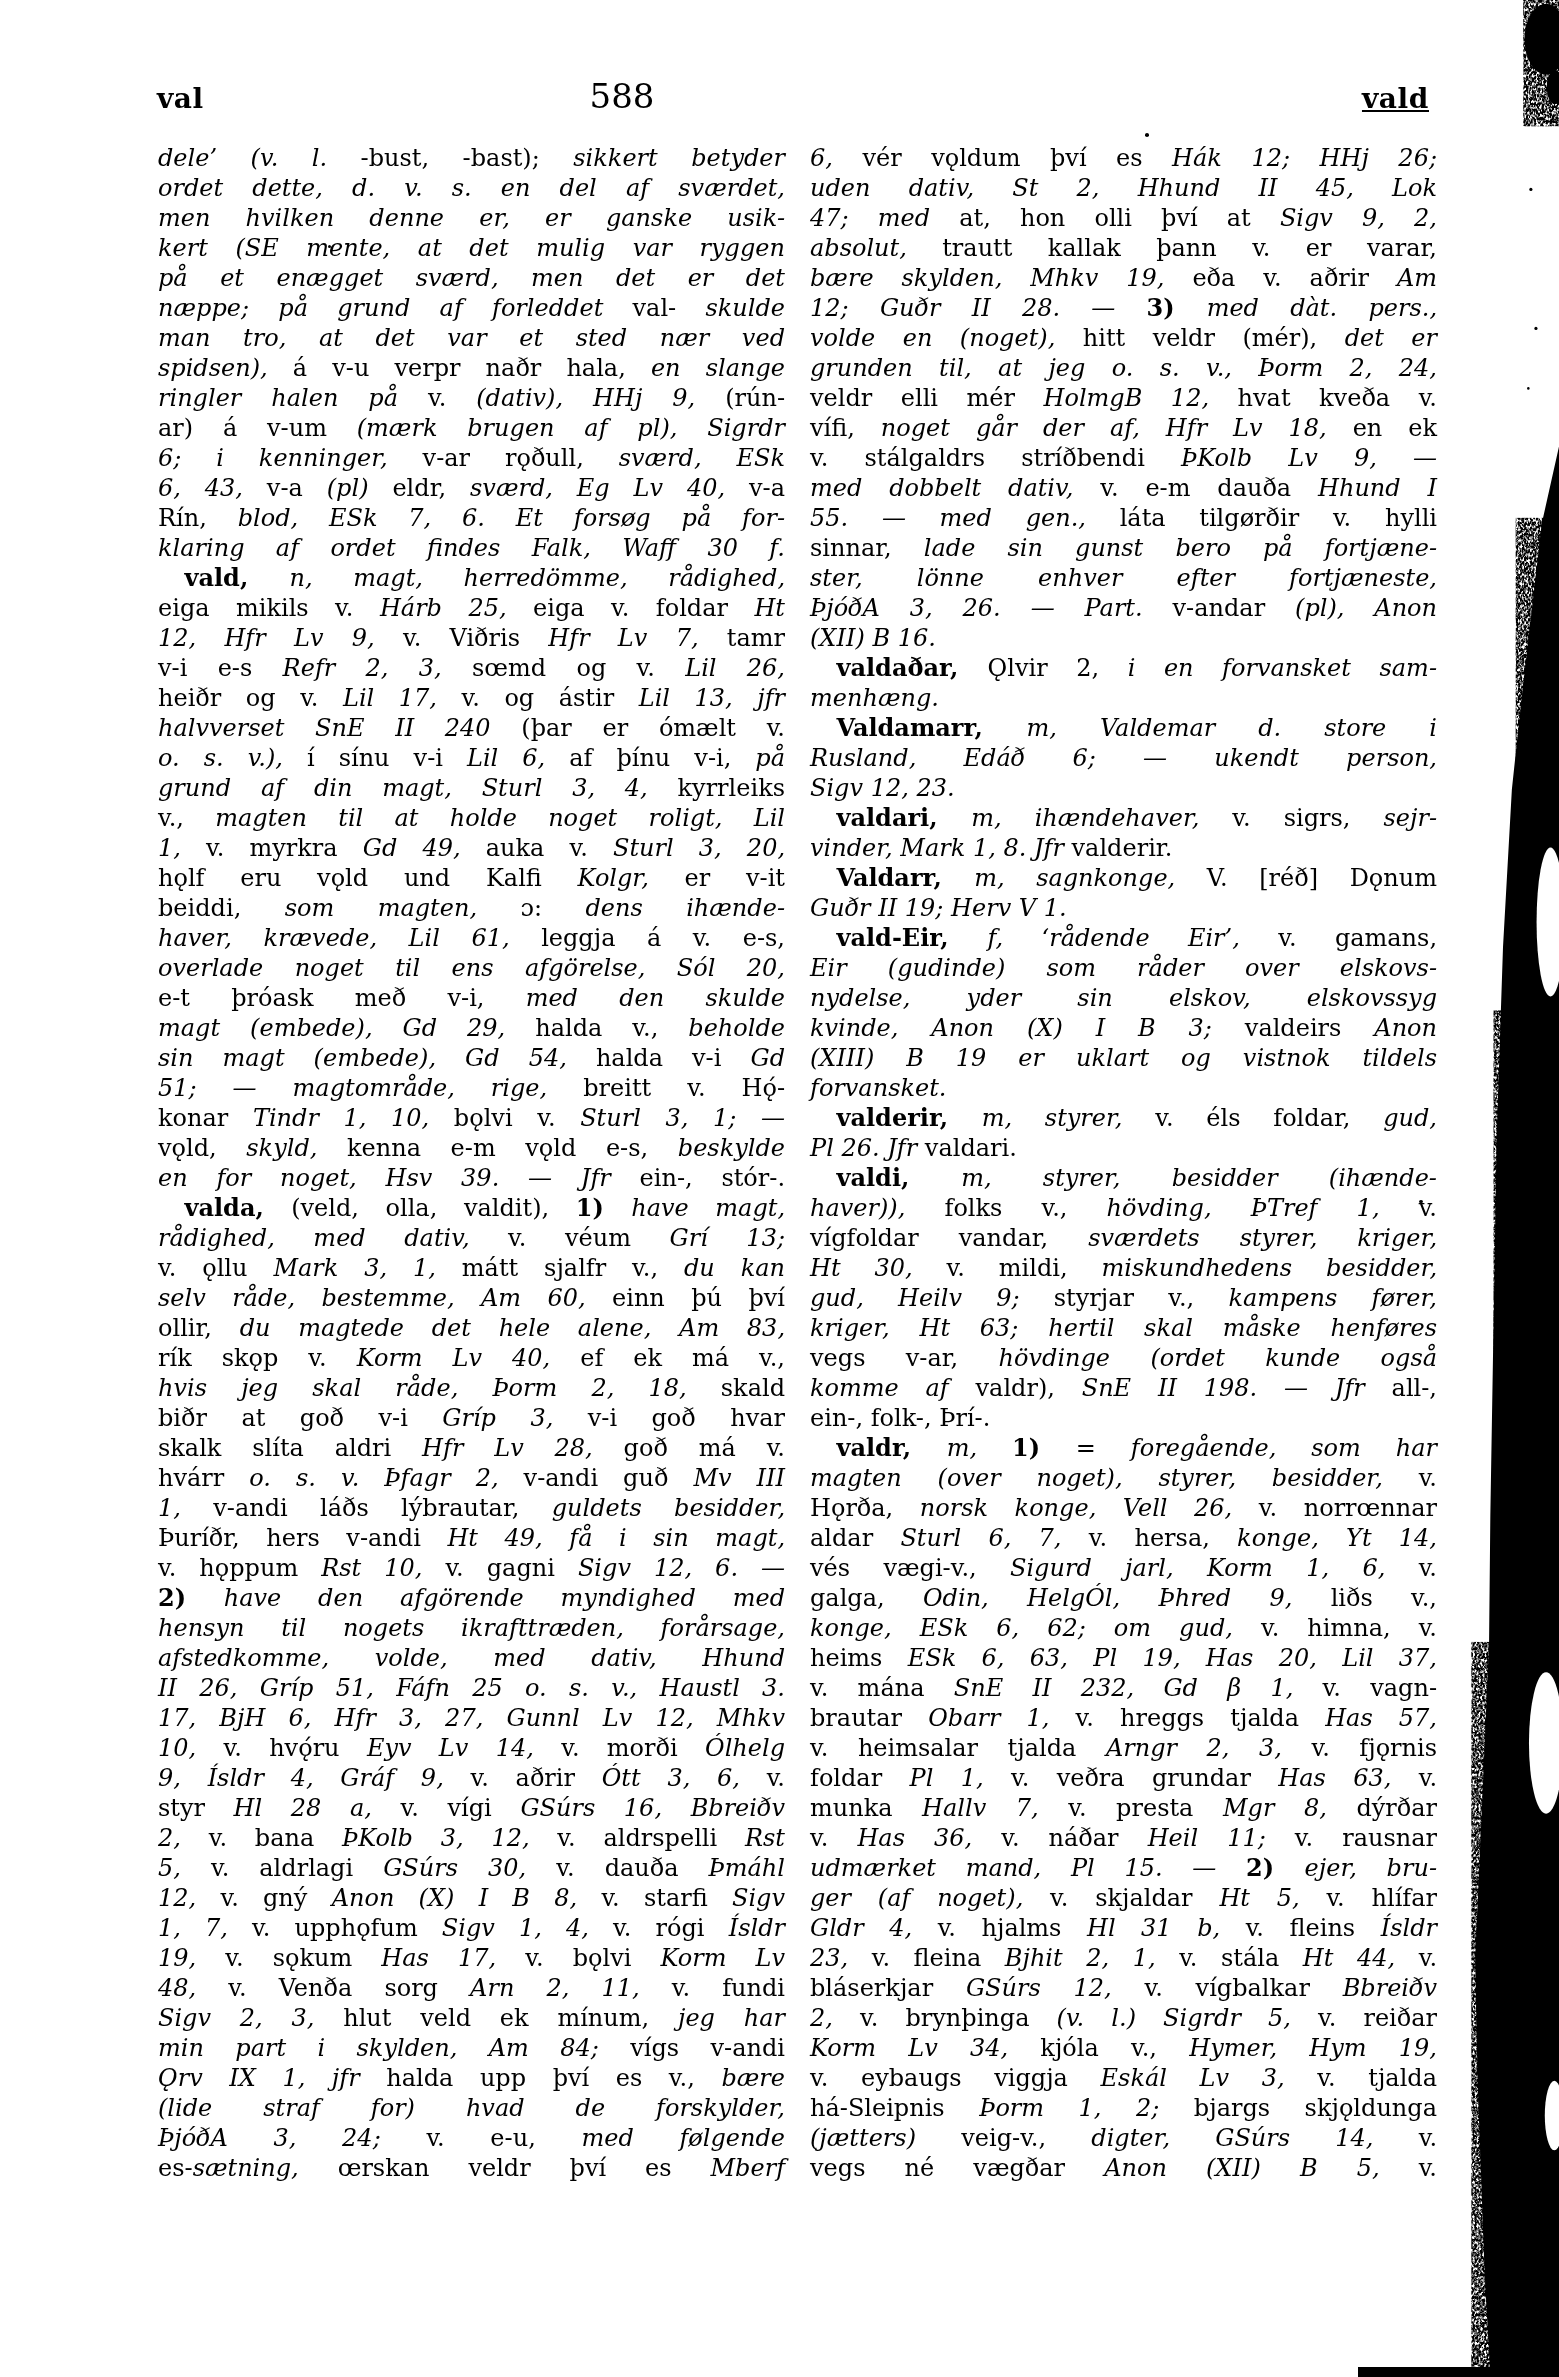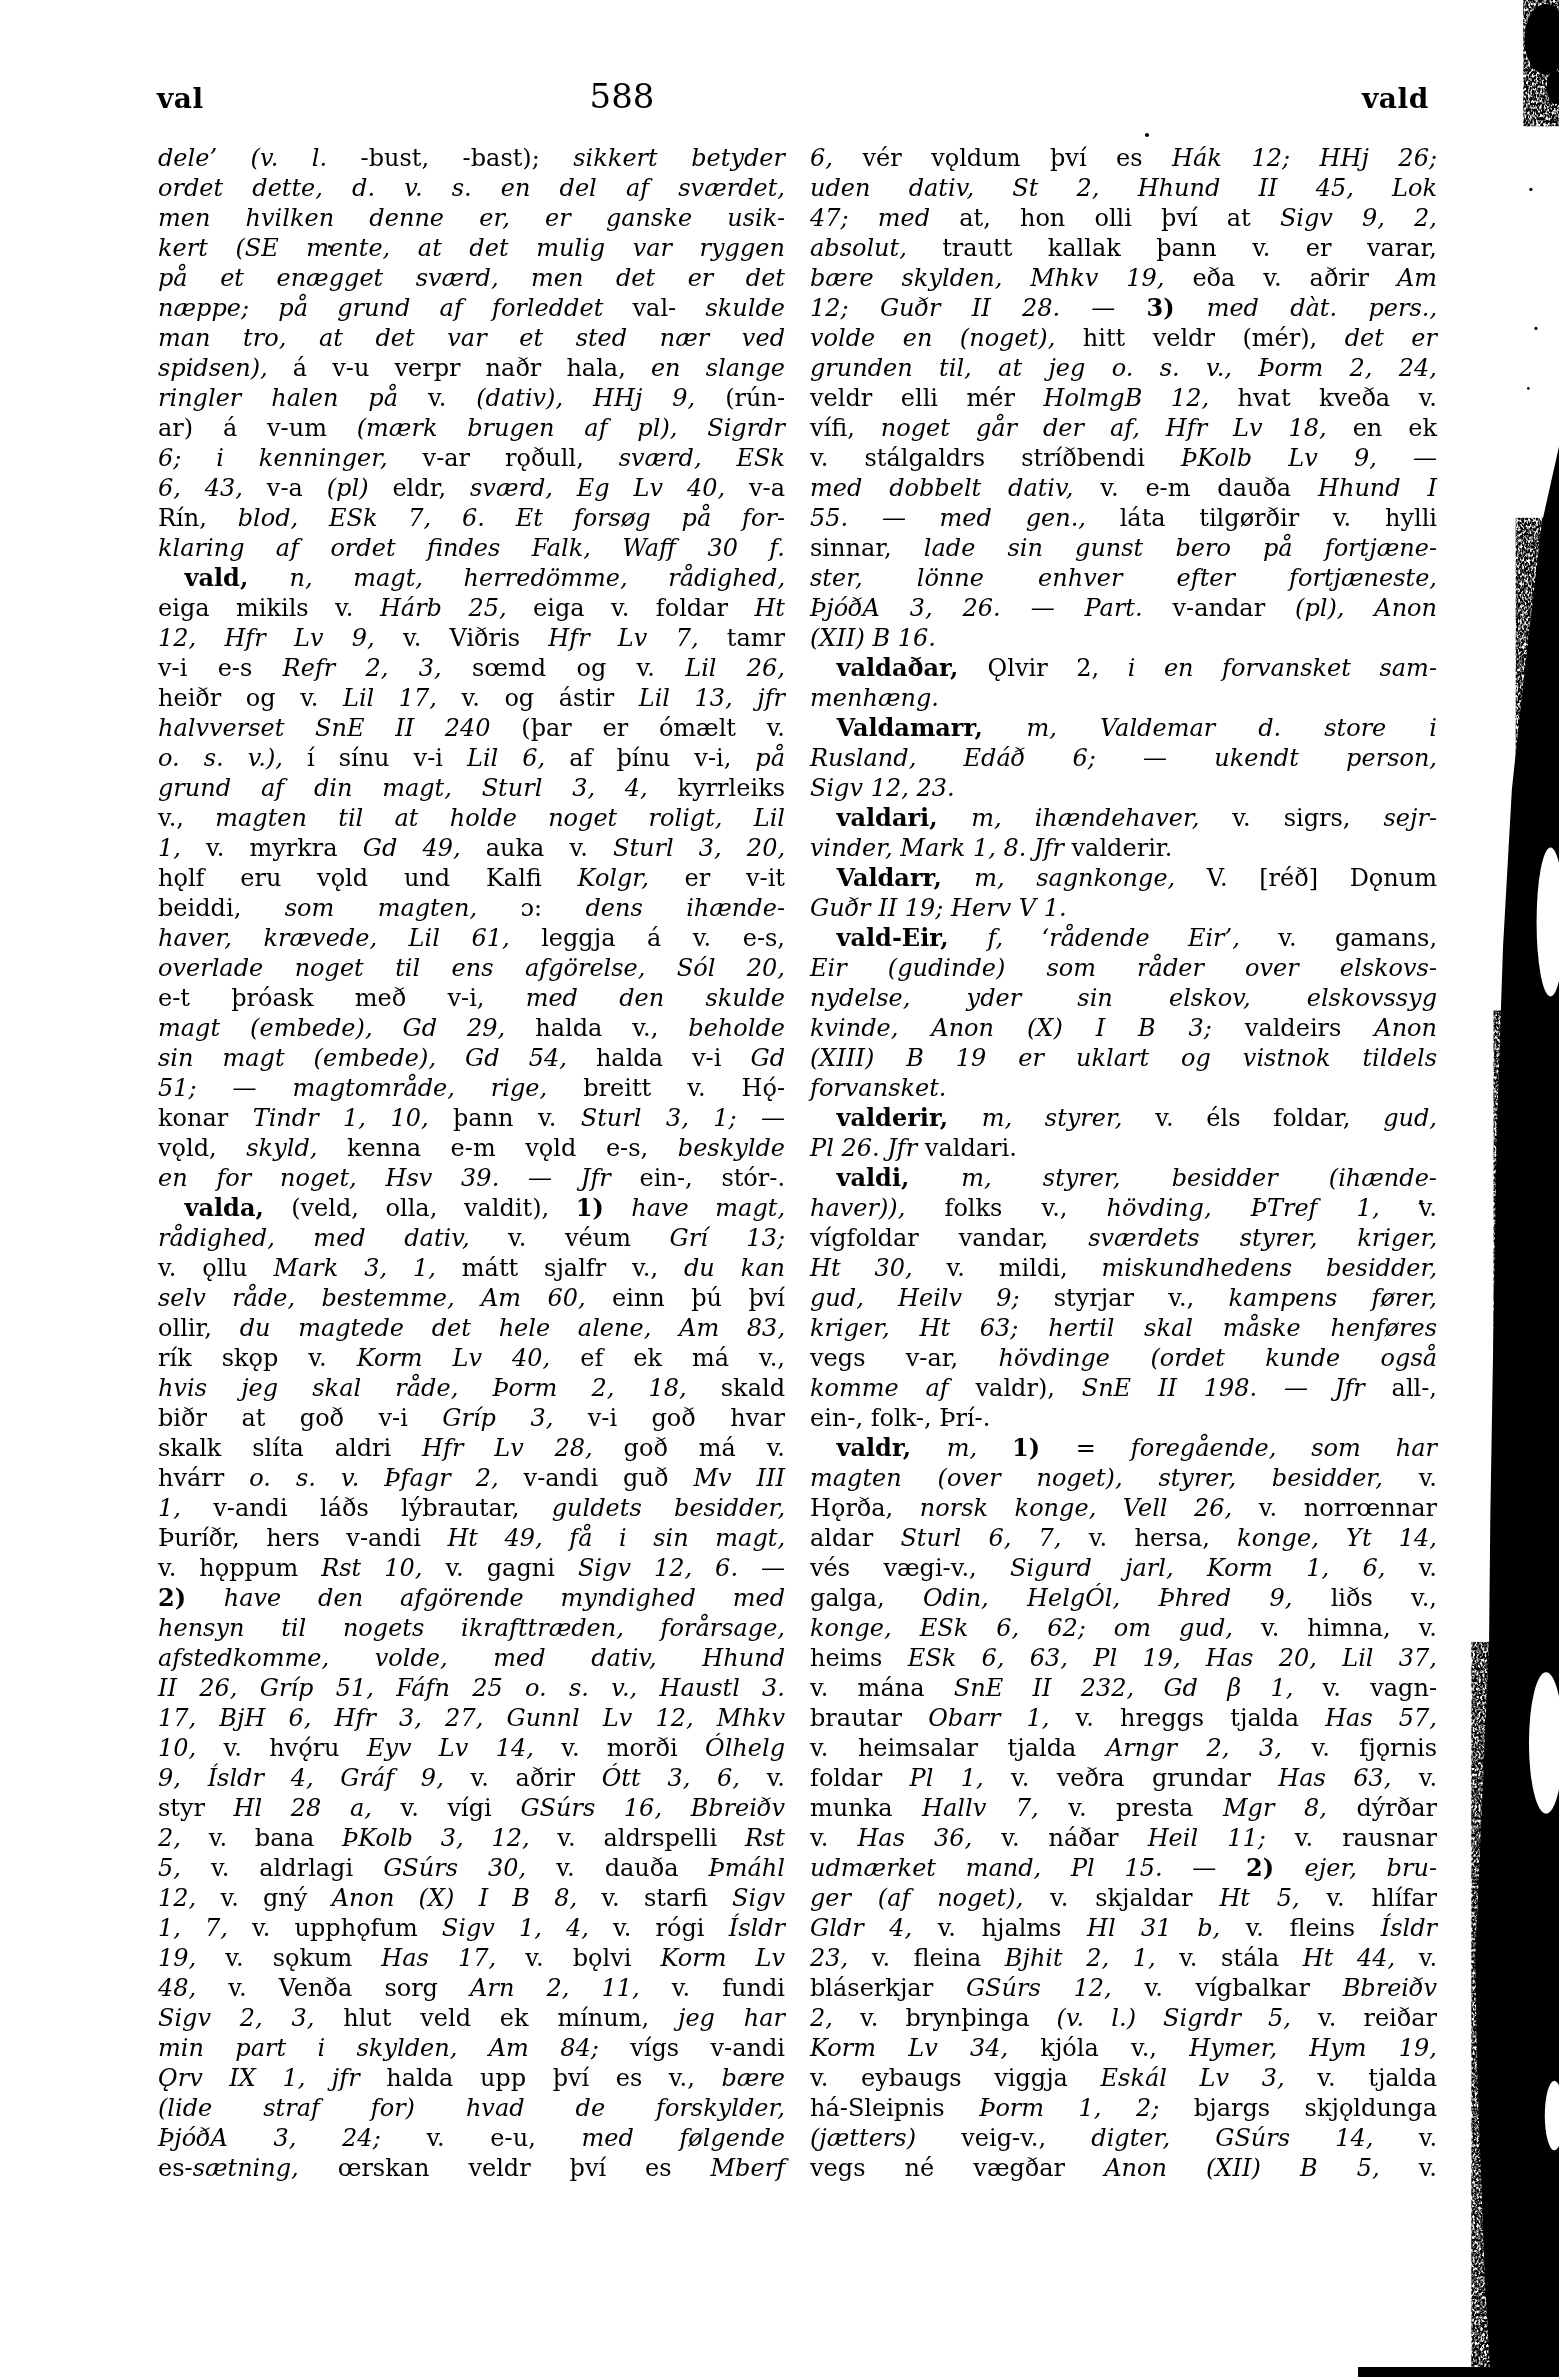--- a/index.html
+++ b/index.html
@@ -1,20 +1,20 @@
 <!DOCTYPE html>
 <html style="font-size:10px"><head>
 <meta charset="utf-8">
 <style>
   html,body{margin:0;padding:0;background:#fff;}
   .page{position:relative;width:1560px;height:2377px;background:#ffffff;
         font-family:"DejaVu Serif",serif;color:#000;overflow:hidden;}
   .hdr-word{position:absolute;top:82px;font-size:28px;font-weight:bold;letter-spacing:0.6px;}
   .hdr-left{left:157px;}
-  .hdr-right{right:131px;}
+  .hdr-right{right:131px;text-decoration:underline;}
   .hdr-num{position:absolute;top:76px;left:0;width:1244px;text-align:center;font-size:34px;}
   .col{position:absolute;top:143px;width:627px;font-size:24px;line-height:30px;}
   .col-left{left:158px;}
   .col-right{left:810px;}
   .line{text-align:justify;text-align-last:justify;white-space:normal;}
   .line.end{text-align-last:left;}
   .line.ind{text-indent:26.5px;}
   .seg-i{font-style:italic;}
   .seg-b{font-weight:bold;}
   .seg-r{font-style:normal;font-weight:normal;}
@@ -57,21 +57,21 @@
       <div class="line"><span class="seg-r">v., </span><span class="seg-i">magten til at holde noget roligt, Lil</span></div>
       <div class="line"><span class="seg-i">1, </span><span class="seg-r">v. myrkra </span><span class="seg-i">Gd 49, </span><span class="seg-r">auka v. </span><span class="seg-i">Sturl 3, 20,</span></div>
       <div class="line"><span class="seg-r">hǫlf eru vǫld und Kalfi </span><span class="seg-i">Kolgr, </span><span class="seg-r">er v-it</span></div>
       <div class="line"><span class="seg-r">beiddi, </span><span class="seg-i">som magten, </span><span class="seg-r">ɔ: </span><span class="seg-i">dens ihænde-</span></div>
       <div class="line"><span class="seg-i">haver, krævede, Lil 61, </span><span class="seg-r">leggja á v. e-s,</span></div>
       <div class="line"><span class="seg-i">overlade noget til ens afgörelse, Sól 20,</span></div>
       <div class="line"><span class="seg-r">e-t þróask með v-i, </span><span class="seg-i">med den skulde</span></div>
       <div class="line"><span class="seg-i">magt (embede), Gd 29, </span><span class="seg-r">halda v., </span><span class="seg-i">beholde</span></div>
       <div class="line"><span class="seg-i">sin magt (embede), Gd 54, </span><span class="seg-r">halda v-i </span><span class="seg-i">Gd</span></div>
       <div class="line"><span class="seg-i">51; — magtområde, rige, </span><span class="seg-r">breitt v. Hǫ́-</span></div>
-      <div class="line"><span class="seg-r">konar </span><span class="seg-i">Tindr 1, 10, </span><span class="seg-r">þann v. </span><span class="seg-i">Sturl 3, 1; —</span></div>
+      <div class="line"><span class="seg-r">konar </span><span class="seg-i">Tindr 1, 10, </span><span class="seg-r">bǫlvi v. </span><span class="seg-i">Sturl 3, 1; —</span></div>
       <div class="line"><span class="seg-r">vǫld, </span><span class="seg-i">skyld, </span><span class="seg-r">kenna e-m vǫld e-s, </span><span class="seg-i">beskylde</span></div>
       <div class="line"><span class="seg-i">en for noget, Hsv 39. — Jfr </span><span class="seg-r">ein-, stór-.</span></div>
       <div class="line ind"><span class="seg-b">valda, </span><span class="seg-r">(veld, olla, valdit), </span><span class="seg-b">1) </span><span class="seg-i">have magt,</span></div>
       <div class="line"><span class="seg-i">rådighed, med dativ, </span><span class="seg-r">v. véum </span><span class="seg-i">Grí 13;</span></div>
       <div class="line"><span class="seg-r">v. ǫllu </span><span class="seg-i">Mark 3, 1, </span><span class="seg-r">mátt sjalfr v., </span><span class="seg-i">du kan</span></div>
       <div class="line"><span class="seg-i">selv råde, bestemme, Am 60, </span><span class="seg-r">einn þú því</span></div>
       <div class="line"><span class="seg-r">ollir, </span><span class="seg-i">du magtede det hele alene, Am 83,</span></div>
       <div class="line"><span class="seg-r">rík skǫp v. </span><span class="seg-i">Korm Lv 40, </span><span class="seg-r">ef ek má v.,</span></div>
       <div class="line"><span class="seg-i">hvis jeg skal råde, Þorm 2, 18, </span><span class="seg-r">skald</span></div>
       <div class="line"><span class="seg-r">biðr at goð v-i </span><span class="seg-i">Gríp 3, </span><span class="seg-r">v-i goð hvar</span></div>

